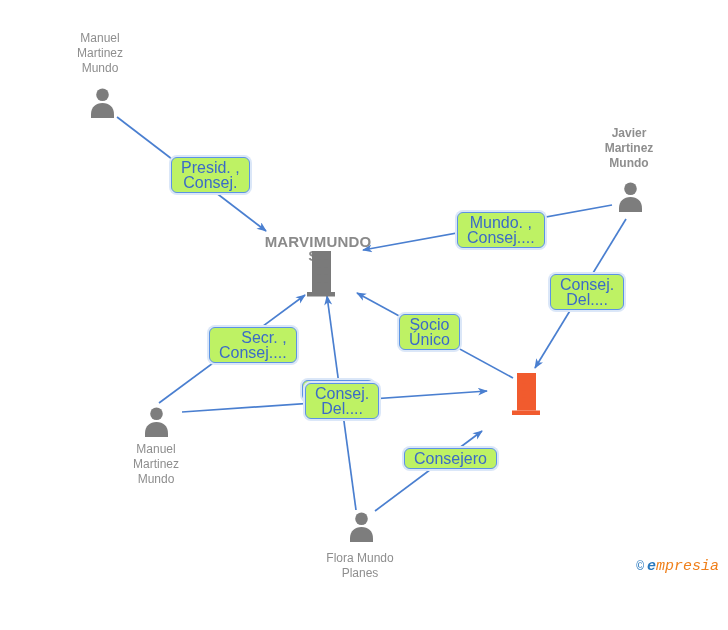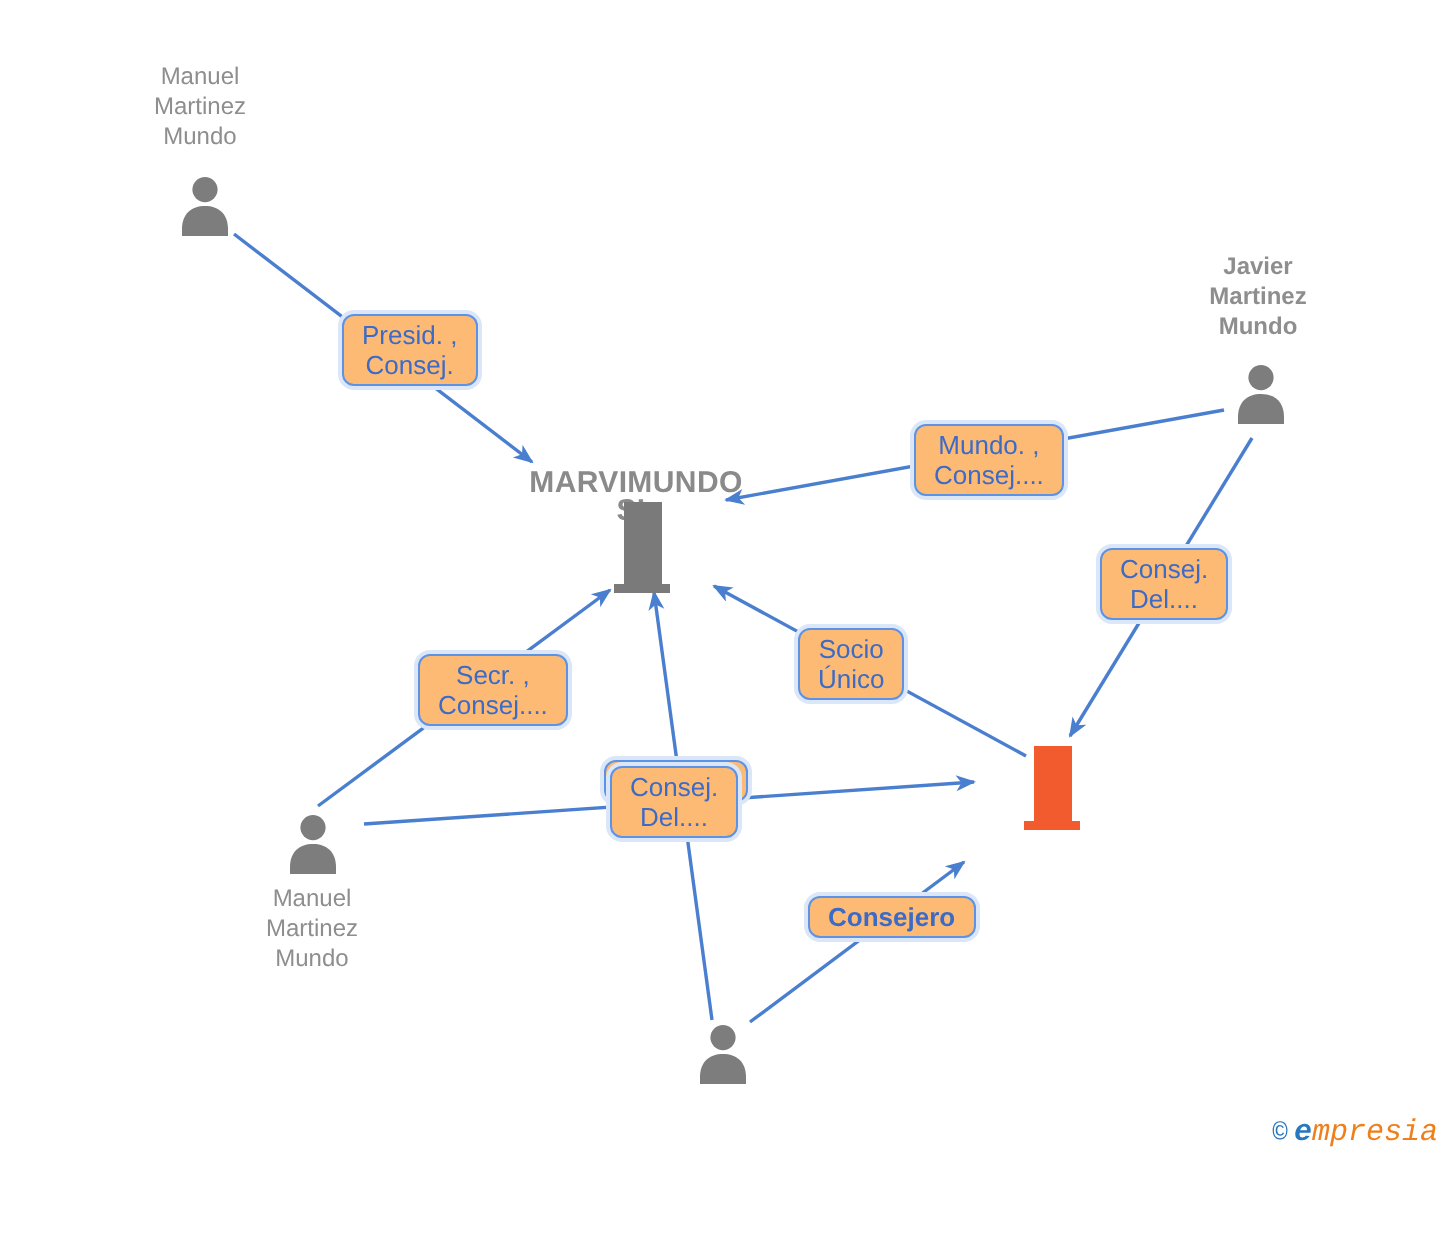--- a/index.html
+++ b/index.html
@@ -16,24 +16,24 @@
   }
   .company-label{
     font-size:15px;line-height:14px;font-weight:700;letter-spacing:.2px;
     color:var(--company-text);text-align:center;
   }
   .person-icon svg{display:block;margin:0 auto;}
   .person-icon path,.person-icon circle{fill:var(--person-icon);}
   .building-gray path,.building-gray rect{fill:var(--company-gray);}
   .building-orange path,.building-orange rect{fill:var(--company-orange);}
   .edge-label{
-    position:absolute;z-index:4;background:#fdba74;
+    position:absolute;z-index:4;background:#bef264;
     border:1px solid var(--label-border);border-radius:6px;
     box-shadow:0 0 0 2px var(--label-halo);
-    padding:2px 9px;font-size:13px;line-height:15px;
+    padding:2px 9px;font-size:16px;line-height:15px;
     color:var(--label-text);text-align:center;white-space:nowrap;cursor:pointer;
   }
   .edge-label.behind{z-index:2;text-align:right;}
   .line{display:block;}
   #brand{
     position:absolute;right:9px;bottom:9px;z-index:5;
     font-family:Liberation Mono, monospace;
     font-style:italic;font-size:15px;cursor:pointer;white-space:nowrap;
   }
   #brand .copy{color:var(--brand-blue);font-style:normal;font-size:13px;margin-right:3px;}
@@ -133,20 +133,24 @@
     <span class="line">Martinez</span>
     <span class="line">Mundo</span>
   </div>
 
   <div class="node person-icon" style="left:346px;top:511px;">
     <svg width="31" height="32" viewBox="0 0 31 32">
       <circle cx="15.5" cy="7.8" r="6.3"></circle>
       <path d="M4 31 v-3.5 c0-7.6 4.8-11.5 11.5-11.5 s11.5 3.9 11.5 11.5 V31 Z"></path>
     </svg>
   </div>
+  <div class="node node-label" style="left:300px;top:551px;width:120px;">
+    <span class="line">Flora Mundo</span>
+    <span class="line">Planes</span>
+  </div>
 
   <div class="edge-label" style="left:171px;top:157px;">
     <span class="line">Presid. ,</span>
     <span class="line">Consej.</span>
   </div>
 
   <div class="edge-label" style="left:457px;top:212px;">
     <span class="line">Mundo. ,</span>
     <span class="line">Consej....</span>
   </div>
@@ -154,35 +158,35 @@
   <div class="edge-label" style="left:550px;top:274px;">
     <span class="line">Consej.</span>
     <span class="line">Del....</span>
   </div>
 
   <div class="edge-label" style="left:399px;top:314px;">
     <span class="line">Socio</span>
     <span class="line">Único</span>
   </div>
 
-  <div class="edge-label" style="left:209px;top:327px;">
+  <div class="edge-label" style="left:209px;top:327px;text-align:right;">
     <span class="line">Secr. ,</span>
     <span class="line">Consej....</span>
   </div>
 
   <div class="edge-label behind" style="left:302px;top:380px;width:52px;">
     <span class="line">o</span>
   </div>
 
   <div class="edge-label" style="left:305px;top:383px;">
     <span class="line">Consej.</span>
     <span class="line">Del....</span>
   </div>
 
-  <div class="edge-label" style="left:404px;top:448px;font-weight:bold;">
+  <div class="edge-label" style="left:404px;top:448px;">
     <span class="line">Consejero</span>
   </div>
 
   <div id="brand">
     <span class="copy">©</span><span class="b1">e</span><span class="b2">mpresia</span>
   </div>
 
 </div>
 
 </body></html>

